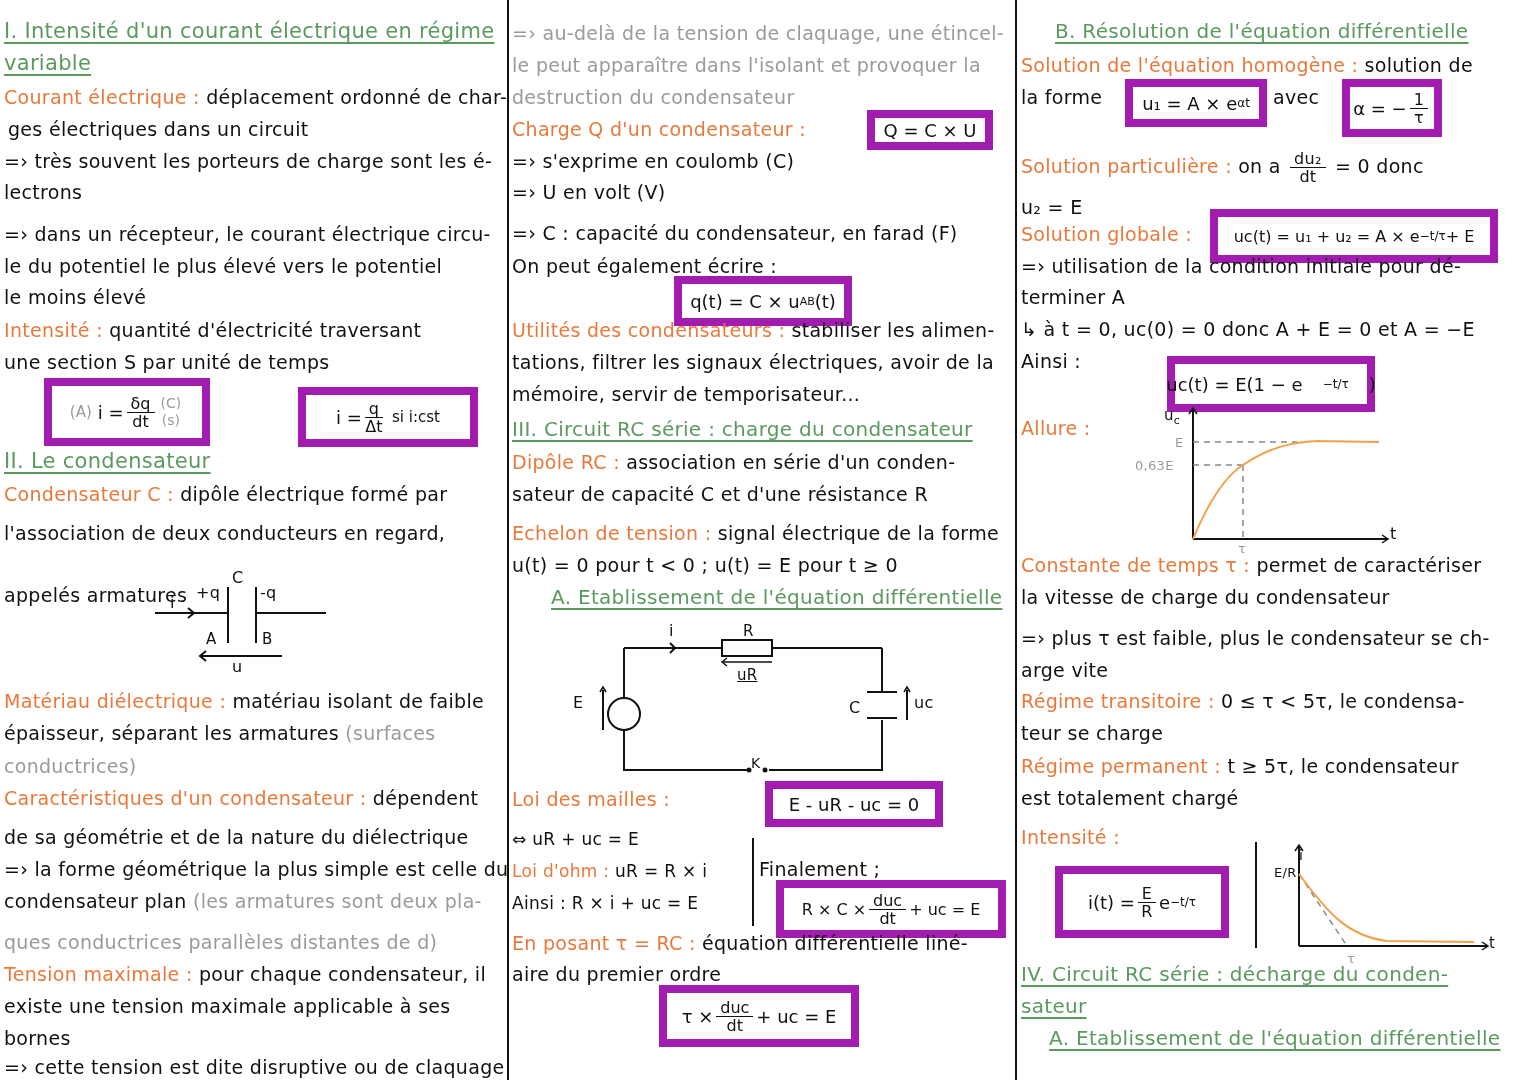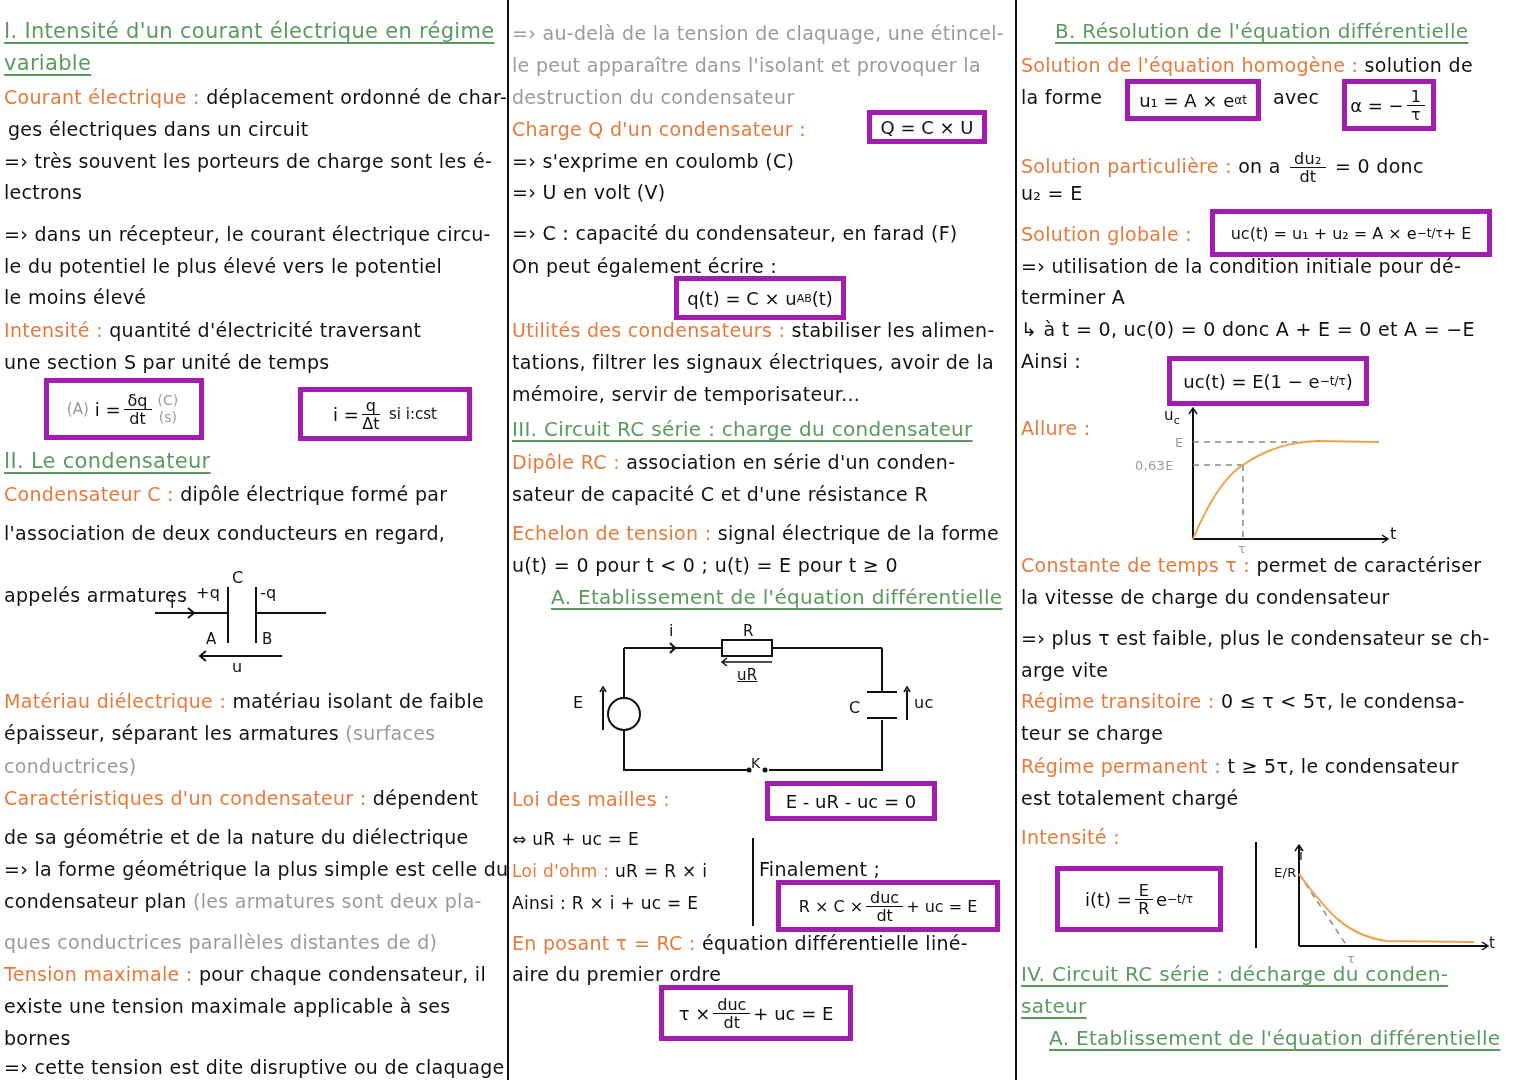--- a/index.html
+++ b/index.html
@@ -5,21 +5,21 @@
   html, body { margin:0; padding:0; background:#ffffff; }
   body { width:1527px; height:1080px; position:relative; overflow:hidden;
          font-family:"DejaVu Sans", sans-serif; color:#111; }
   .col { position:absolute; top:0; height:1080px; }
   .divider { position:absolute; top:0; width:2px; height:1080px; background:#111; }
   .t { position:absolute; font-size:19px; line-height:22px; white-space:nowrap; letter-spacing:0.3px; }
   .o { color:#e8793a; }
   .g { color:#5a9a5e; }
   .gr { color:#9a9a9a; }
   .ul { text-decoration:underline; text-decoration-color:#5a9a5e; text-underline-offset:4px; text-decoration-thickness:2px; }
-  .box { position:absolute; border:5px solid #a21caf; font-size:18px; display:flex; align-items:center; justify-content:center; white-space:nowrap; }
+  .box { position:absolute; border:8px solid #a21caf; font-size:18px; display:flex; align-items:center; justify-content:center; white-space:nowrap; }
   .frac { display:inline-flex; flex-direction:column; align-items:center; vertical-align:middle; margin:0 3px; font-size:16px; line-height:17px; }
   .frac .n { border-bottom:1.5px solid #111; padding:0 4px; }
   sup { font-size:12px; }
   sub { font-size:11px; }
   svg { position:absolute; overflow:visible; }
 </style>
 </head>
 <body>
 
 <div class="divider" style="left:507px;"></div>
@@ -200,33 +200,33 @@
   </div>
 
   <div class="t" style="left:4px;top:150px;">
     <span class="o">Solution particulière :</span><span> on a</span>
     <span class="frac">
         <span class="n">du₂</span>
         <span>dt</span>
       </span>
     <span>= 0  donc</span>
   </div>
-  <div class="t" style="left:4px;top:182px;">u₂ = E</div>
+  <div class="t" style="left:4px;top:196px;">u₂ = E</div>
 
   <div class="t o" style="left:4px;top:223px;">Solution globale :</div>
   <div class="box" style="left:193px;top:209px;width:272px;height:38px;">
       <span style="font-size:16px;">uc(t) = u₁ + u₂ = A × e</span>
       <sup>−t/τ</sup>
       <span style="font-size:16px;"> + E</span>
     </div>
   <div class="t" style="left:4px;top:255px;">=› utilisation de la condition initiale pour dé-</div>
   <div class="t" style="left:4px;top:286px;">terminer A</div>
   <div class="t" style="left:4px;top:318px;">↳ à t = 0, uc(0) = 0 donc A + E = 0 et A = −E</div>
   <div class="t" style="left:4px;top:350px;">Ainsi :</div>
-  <div class="box" style="left:150px;top:356px;width:192px;height:40px;">
+  <div class="box" style="left:150px;top:356px;width:192px;height:40px;gap:20px;">
       <span>uc(t) = E(1 − e</span>
       <sup>−t/τ</sup>
       <span>)</span>
     </div>
 
   <div class="t o" style="left:4px;top:417px;">Allure :</div>
 
   <svg style="left:100px;top:405px;" width="290" height="150">
     <line x1="76" y1="134" x2="76" y2="4" stroke="#111" stroke-width="2"></line>
     <polyline points="72,9 76,3 80,9" fill="none" stroke="#111" stroke-width="1.5"></polyline>

